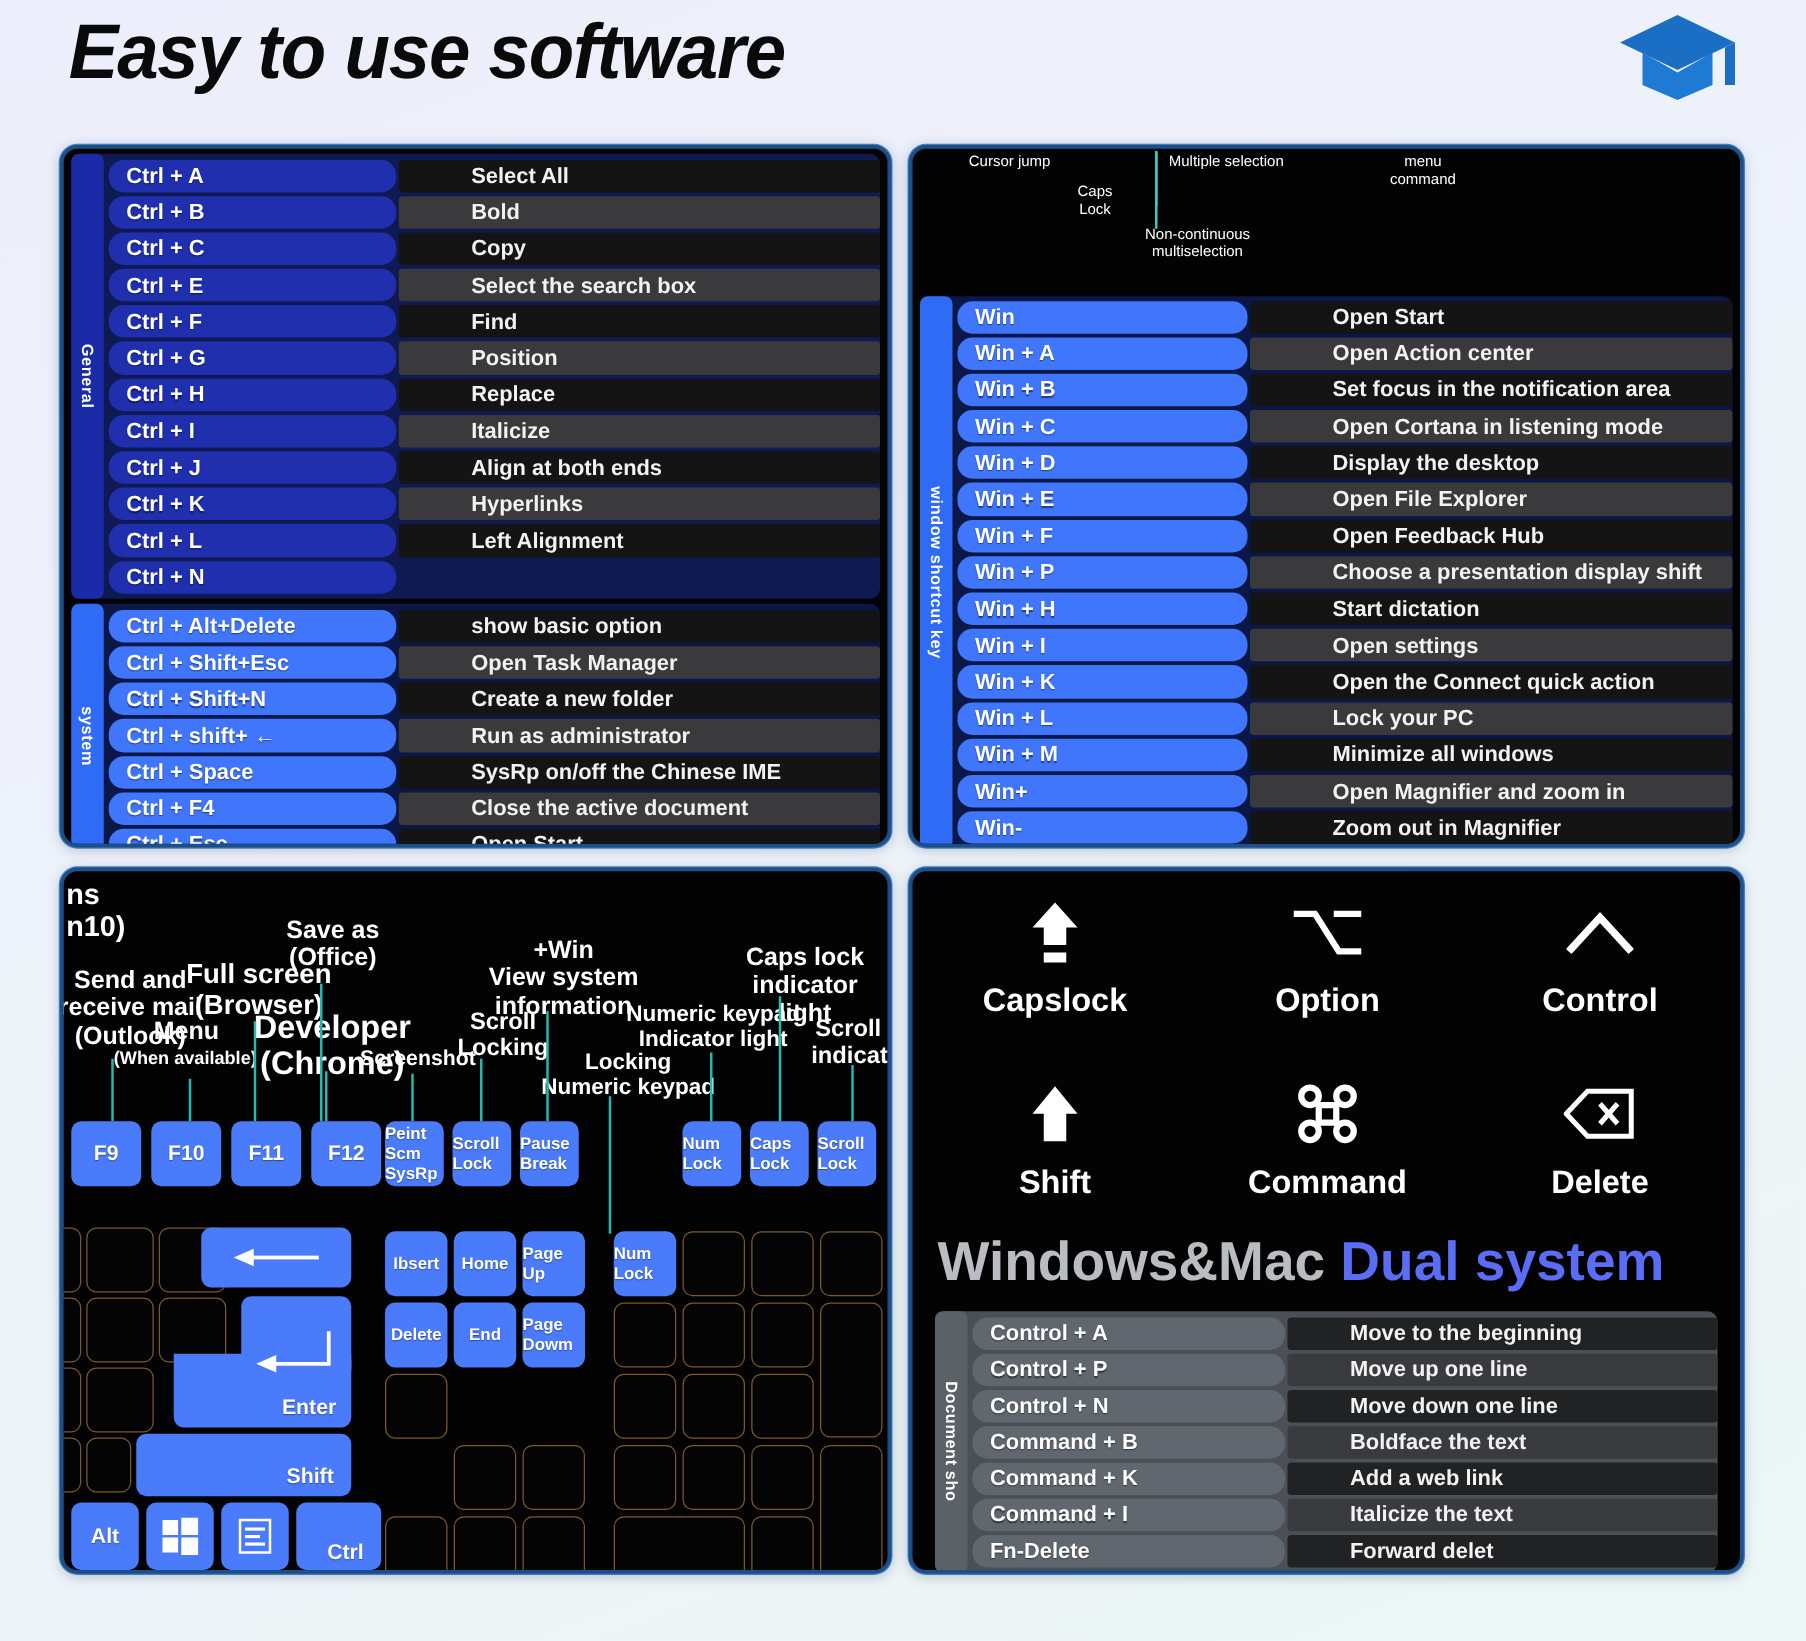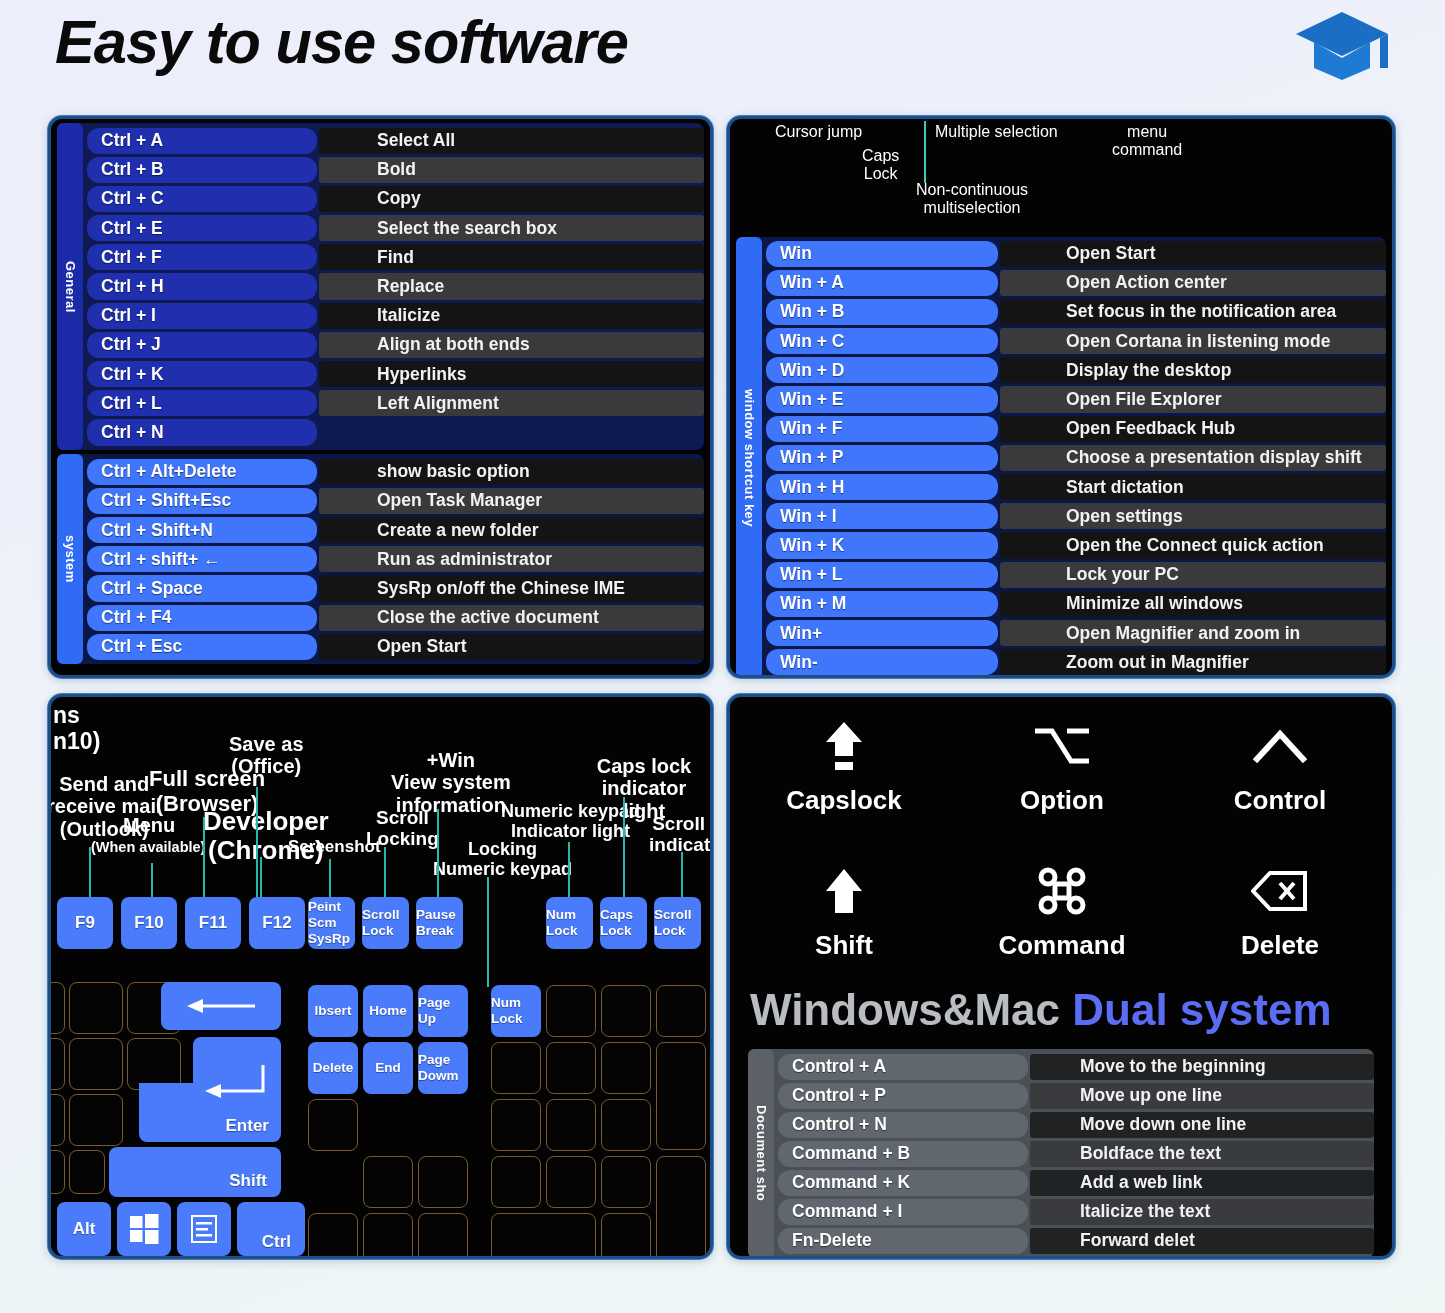--- a/index.html
+++ b/index.html
@@ -88,21 +88,21 @@
   #sect-mac .sect-label { background: #5c6168; }
   #sect-mac .key { background: #61676f; width: 250px; font-weight: bold; }
   #sect-mac { background: #4b5057; border-radius: 8px; padding: 3px 0; }
   #sect-mac .row { height: 29px; }
   #sect-mac .desc { padding-left: 50px; }
   #sect-mac .row:nth-child(odd) .desc  { background: #212224; }
   #sect-mac .row:nth-child(even) .desc { background: #3a3b3e; }
 
   
   .annot-area { position: relative; height: 118px; }
-  .annot { position: absolute; color: #ffffff; font-size: 16px; font-weight: 500; line-height: 1.13; white-space: pre-line; }
+  .annot { position: absolute; color: #ffffff; font-size: 12px; font-weight: 500; line-height: 1.13; white-space: pre-line; }
   .leader { position: absolute; width: 2px; background: #3ec8c0; }
 
   
   .kb-annot { position: absolute; color: #fff; font-weight: 600; line-height: 1.12; white-space: pre-line; text-align: center; }
   .kb-leader { position: absolute; width: 2px; background: #28b7ae; }
   .kb-key {
     position: absolute; background: #4a7bfb; border-radius: 8px;
     display: flex; flex-direction: column; align-items: center; justify-content: center;
     color: #fff; font-weight: bold; font-size: 17px; line-height: 1.18;
     text-shadow: 0 1px 1px rgba(0,0,0,.4);
@@ -150,20 +150,24 @@
             <div class="key">Ctrl + C</div>
             <div class="desc">Copy</div>
           </div>
         <div class="row">
             <div class="key">Ctrl + E</div>
             <div class="desc">Select the search box</div>
           </div>
         <div class="row">
             <div class="key">Ctrl + F</div>
             <div class="desc">Find</div>
+          </div>
+        <div class="row">
+            <div class="key">Ctrl + G</div>
+            <div class="desc">Position</div>
           </div>
         <div class="row">
             <div class="key">Ctrl + H</div>
             <div class="desc">Replace</div>
           </div>
         <div class="row">
             <div class="key">Ctrl + I</div>
             <div class="desc">Italicize</div>
           </div>
         <div class="row">

